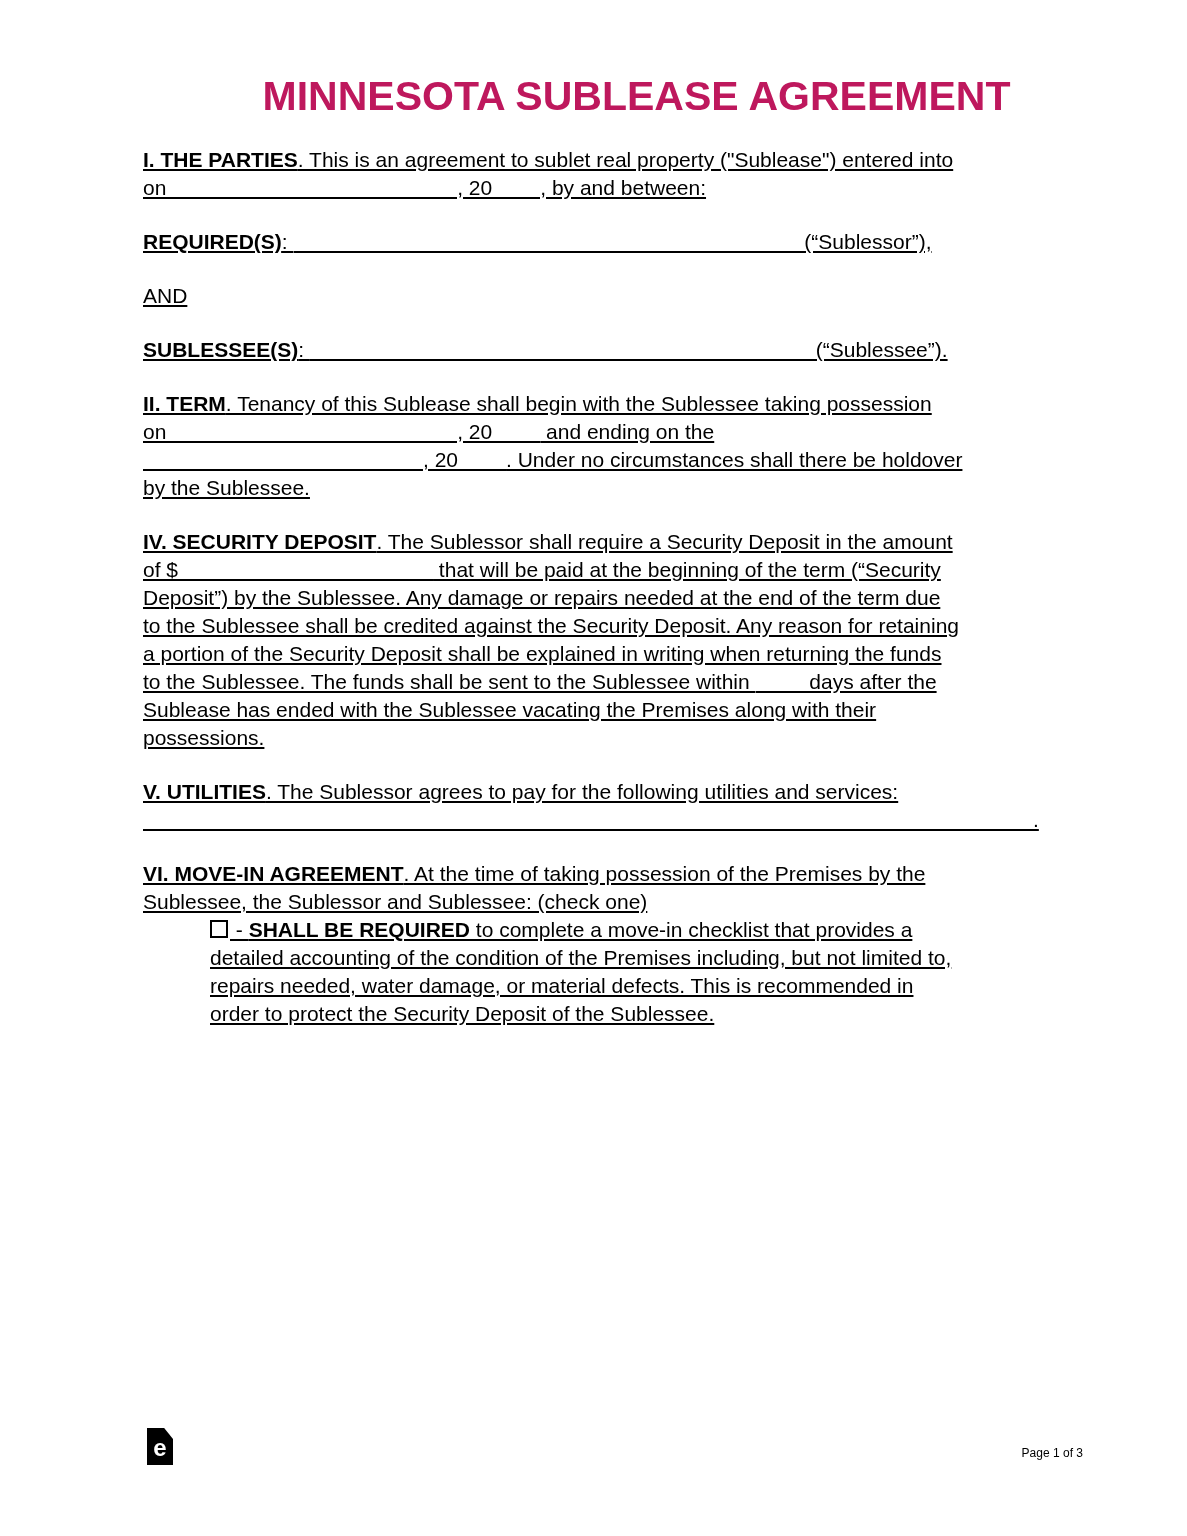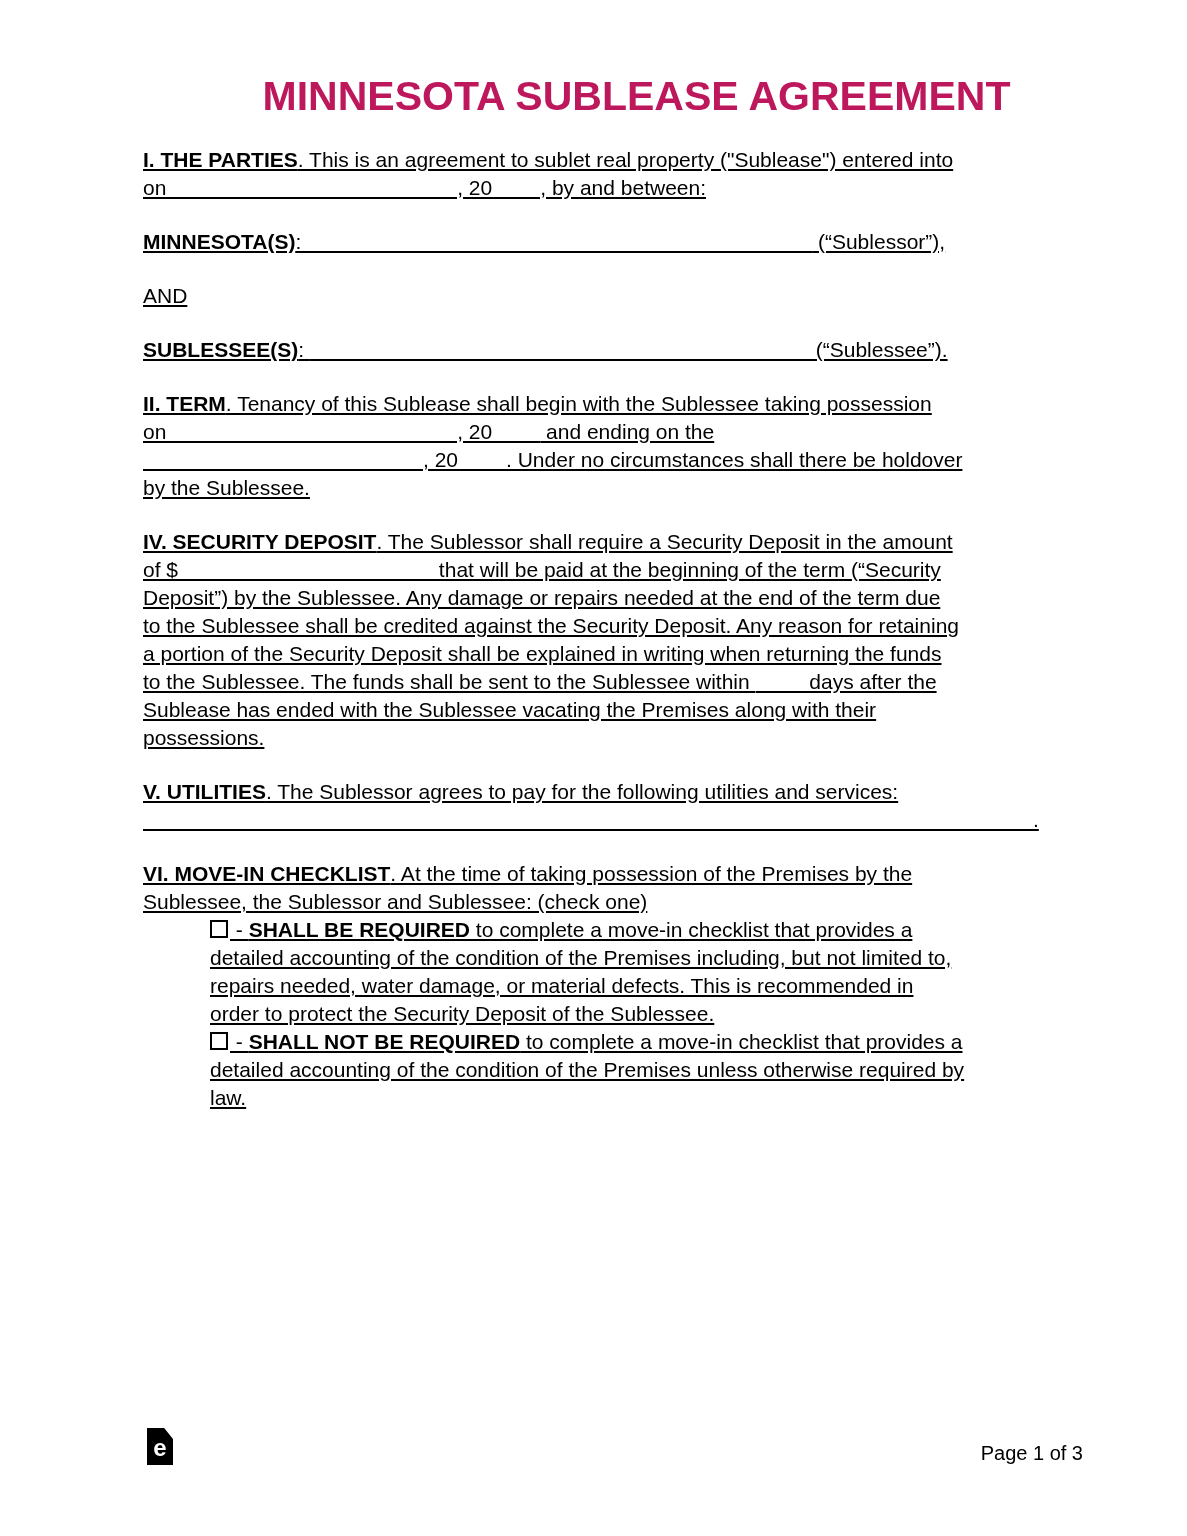--- a/index.html
+++ b/index.html
@@ -40,37 +40,36 @@
     width:26px;height:37px;background:#000;
     clip-path:polygon(0 0,66% 0,100% 30%,100% 100%,0 100%);
     display:flex;align-items:center;justify-content:center;
   }
   .footer-logo .logo-e{
     color:#fff;font-weight:bold;font-size:24px;line-height:24px;
     margin-top:3px;
   }
   .footer-page{
     position:absolute;top:1441px;right:104px;
-    font-size:20px;line-height:24px;color:#000;
+    font-size:12px;line-height:24px;color:#000;
   }
 </style>
 </head>
 <body>
 
 <div class="page">
   <h1 class="title">MINNESOTA SUBLEASE AGREEMENT</h1>
   <div class="doc-body">
       <p class="para"><strong>I. THE PARTIES</strong>. This is an agreement to sublet real property ("Sublease") entered into<br>on <span class="blank" style="width: 285px;"></span>, 20<span class="blank" style="width: 48px;"></span>, by and between:</p>
-      <p class="para"><strong>MINNESOTA(S)</strong>: <span class="blank" style="width: 505px;"></span> (“Sublessor”),</p>
+      <p class="para"><strong>REQUIRED(S)</strong>: <span class="blank" style="width: 505px;"></span> (“Sublessor”),</p>
       <p class="para">AND</p>
       <p class="para"><strong>SUBLESSEE(S)</strong>: <span class="blank" style="width: 500px;"></span> (“Sublessee”).</p>
       <p class="para"><strong>II. TERM</strong>. Tenancy of this Sublease shall begin with the Sublessee taking possession<br>on <span class="blank" style="width: 285px;"></span>, 20<span class="blank" style="width: 48px;"></span> and ending on the<br><span class="blank" style="width: 280px;"></span>, 20<span class="blank" style="width: 48px;"></span>. Under no circumstances shall there be holdover<br>by the Sublessee.</p>
       <p class="para"><strong>IV. SECURITY DEPOSIT</strong>. The Sublessor shall require a Security Deposit in the amount<br>of $<span class="blank" style="width: 255px;"></span> that will be paid at the beginning of the term (“Security<br>Deposit”) by the Sublessee. Any damage or repairs needed at the end of the term due<br>to the Sublessee shall be credited against the Security Deposit. Any reason for retaining<br>a portion of the Security Deposit shall be explained in writing when returning the funds<br>to the Sublessee. The funds shall be sent to the Sublessee within <span class="blank" style="width: 48px;"></span> days after the<br>Sublease has ended with the Sublessee vacating the Premises along with their<br>possessions.</p>
       <p class="para"><strong>V. UTILITIES</strong>. The Sublessor agrees to pay for the following utilities and services:<br><span class="blank" style="width: 890px;"></span>.</p>
-      <p class="para tight"><strong>VI. MOVE-IN CHECKLIST</strong>. At the time of taking possession of the Premises by the<br>Sublessee, the Sublessor and Sublessee: (check one)</p>
+      <p class="para tight"><strong>VI. MOVE-IN AGREEMENT</strong>. At the time of taking possession of the Premises by the<br>Sublessee, the Sublessor and Sublessee: (check one)</p>
       <p class="para indent tight"><span class="checkbox"></span> - <strong>SHALL BE REQUIRED</strong> to complete a move-in checklist that provides a<br>detailed accounting of the condition of the Premises including, but not limited to,<br>repairs needed, water damage, or material defects. This is recommended in<br>order to protect the Security Deposit of the Sublessee.</p>
-      <p class="para indent tight"><span class="checkbox"></span> - <strong>SHALL NOT BE REQUIRED</strong> to complete a move-in checklist that provides a<br>detailed accounting of the condition of the Premises unless otherwise required by<br>law.</p>
     </div>
   <div class="footer-logo">
     <span class="logo-e">e</span>
   </div>
   <div class="footer-page">Page 1 of 3</div>
 </div>
 
 </body></html>

